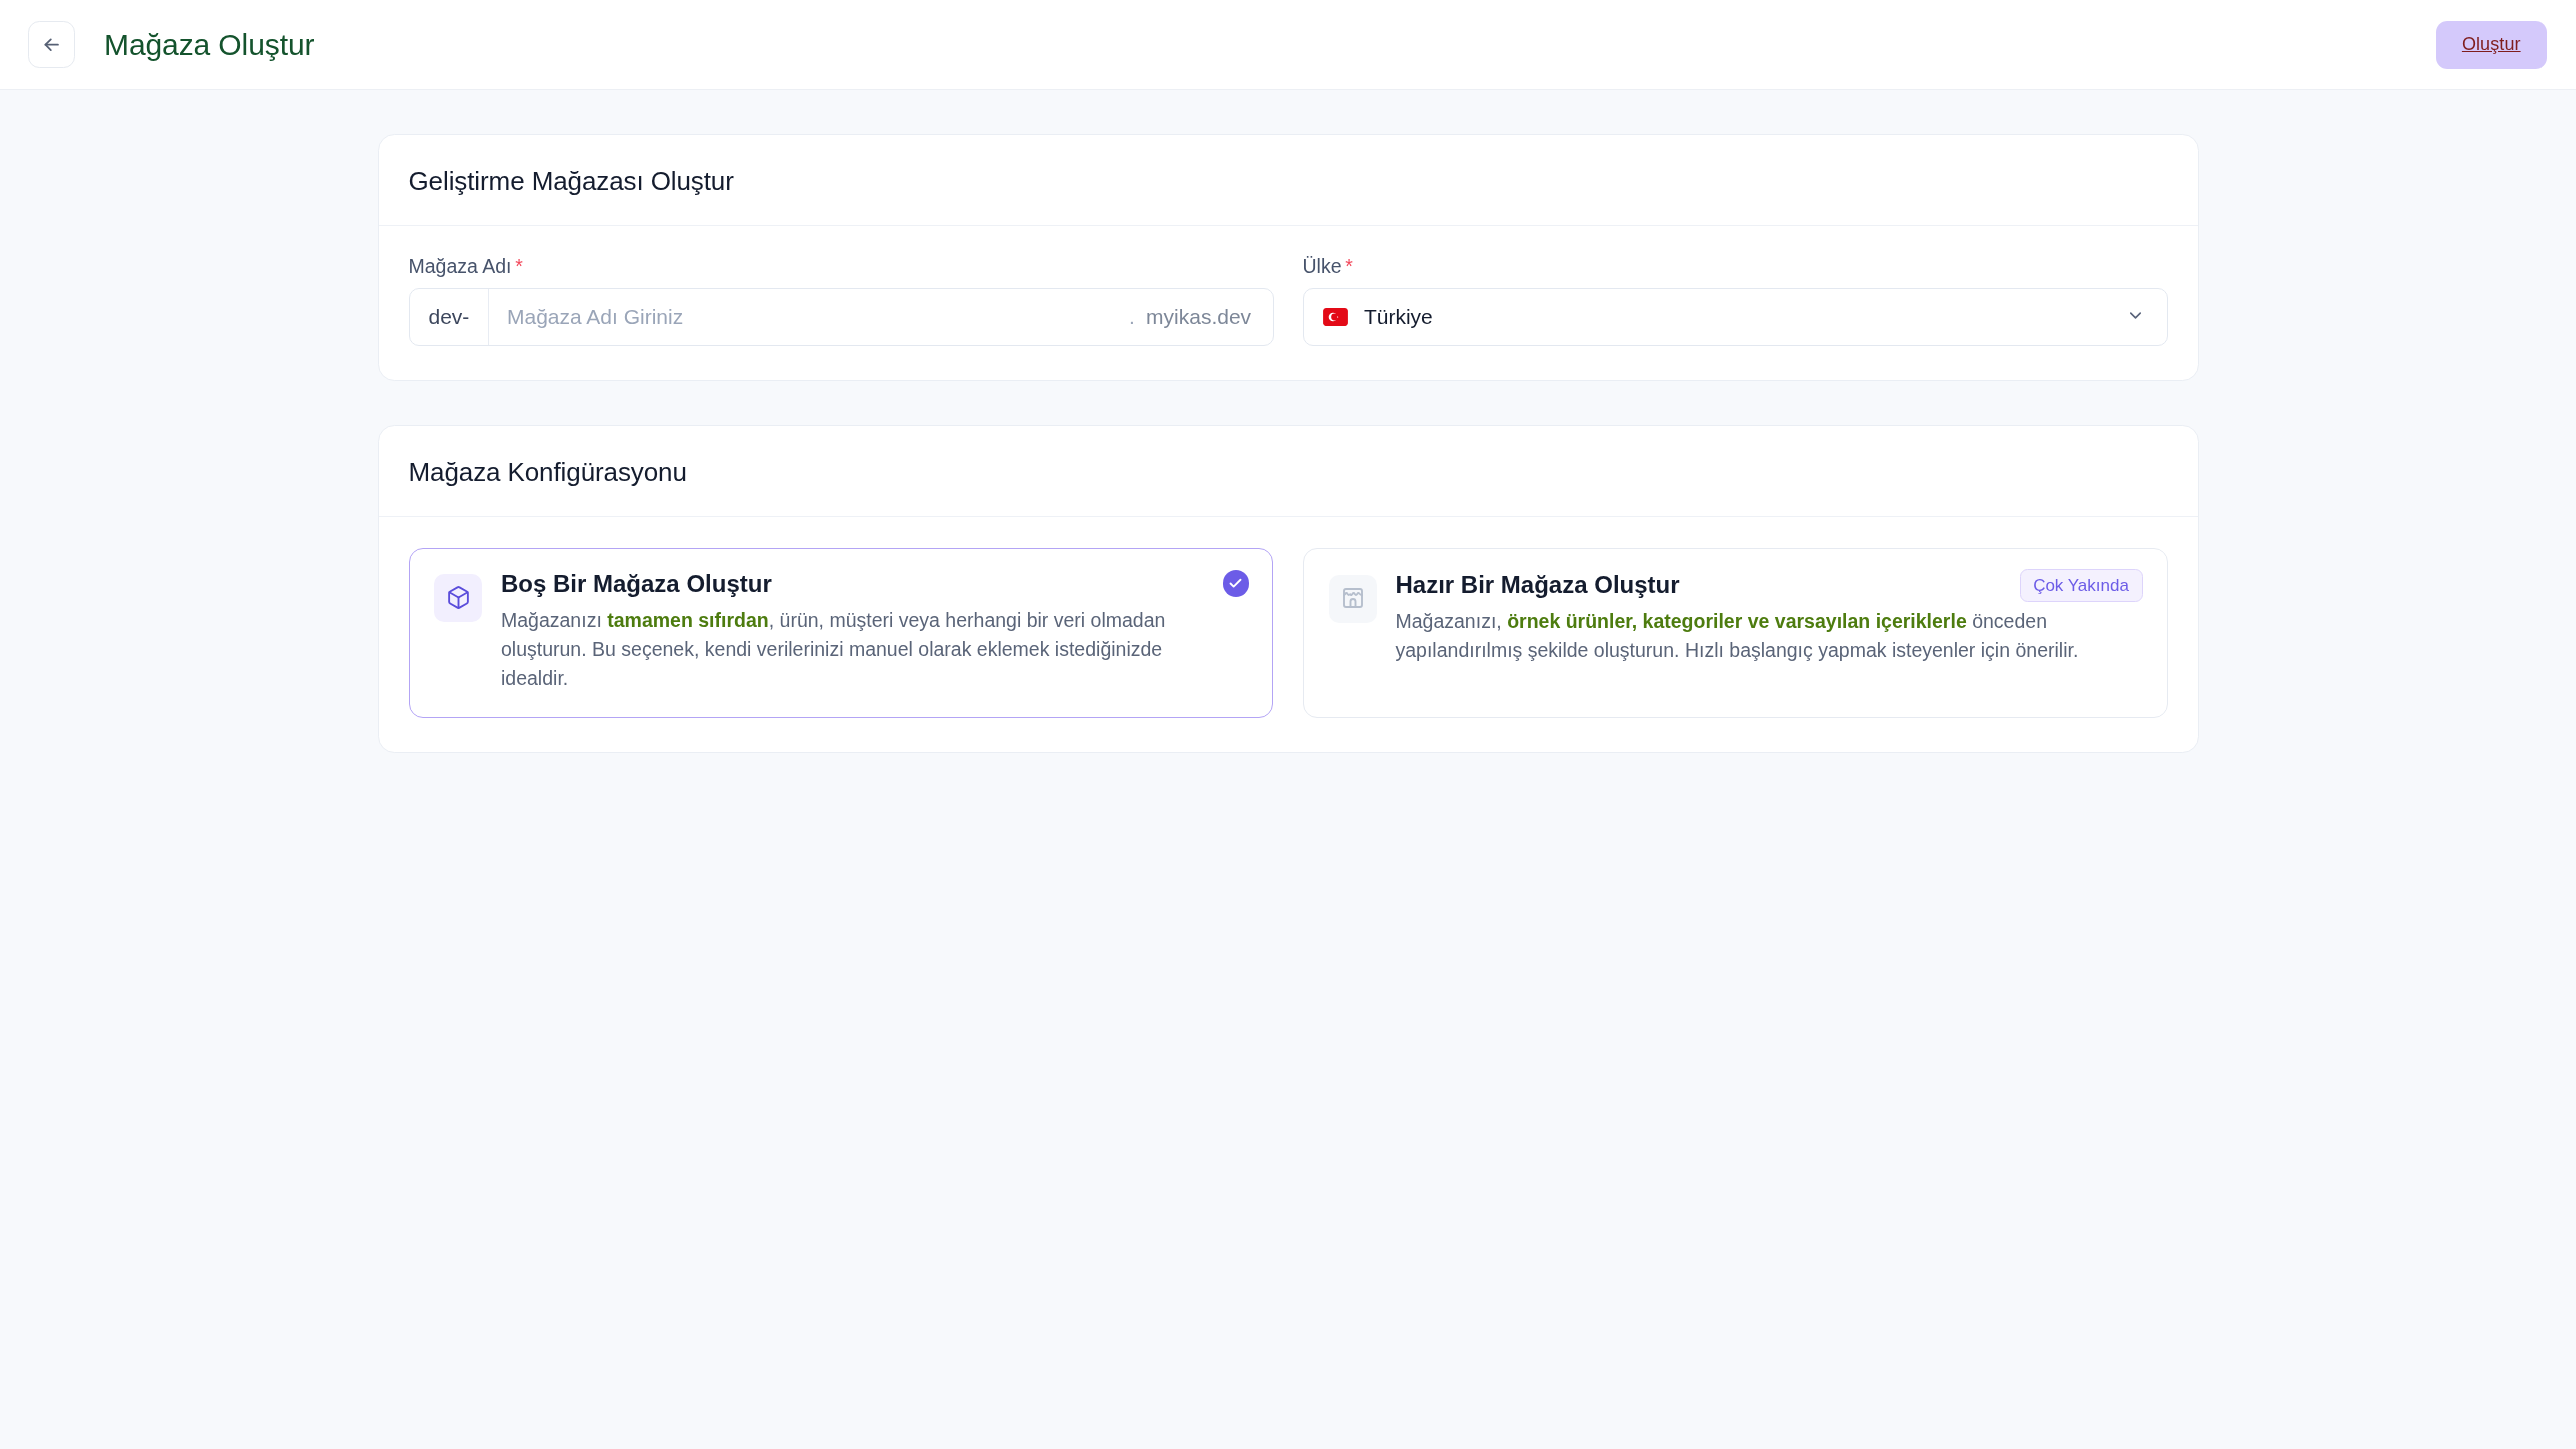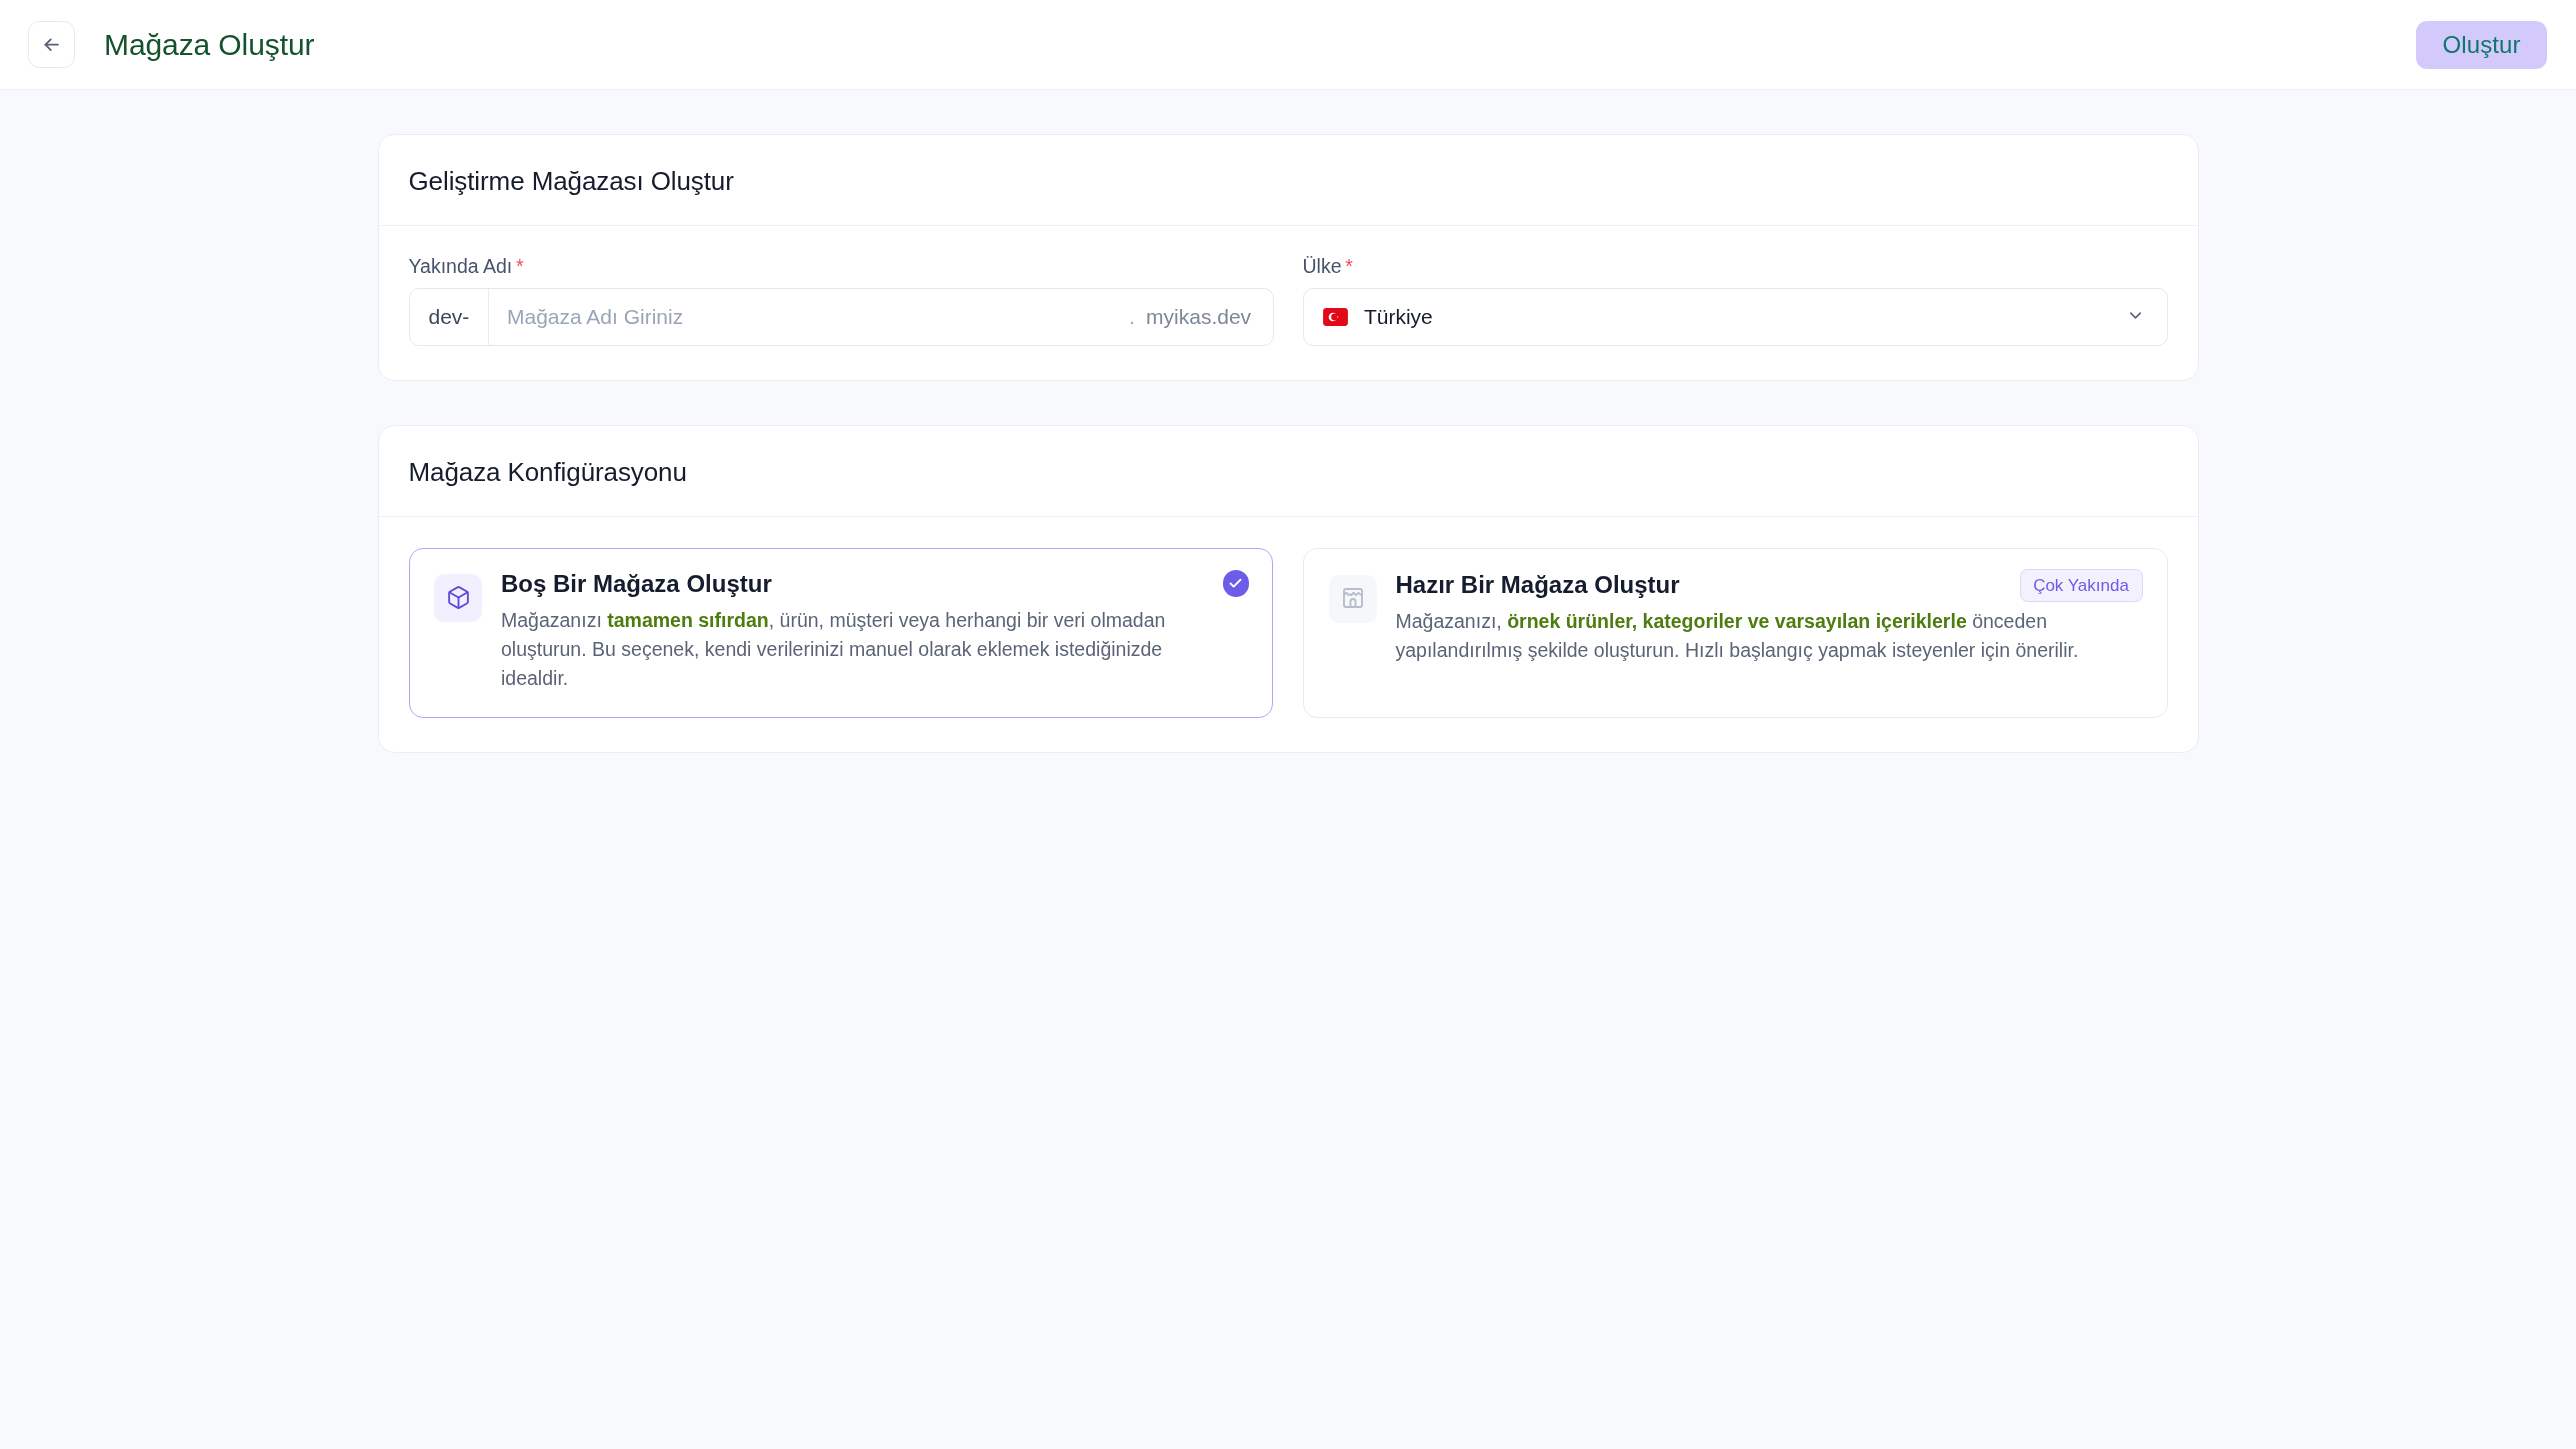--- a/index.html
+++ b/index.html
@@ -39,29 +39,30 @@
     font-size: 30px;
     font-weight: 500;
     color: #14532d;
     margin-left: 29px;
     letter-spacing: -0.1px;
     line-height: 1;
   }
   .topbar-spacer { flex: 1 1 auto; }
   .create-button {
     background: #d4c9fb;
-    color: #0f766e;
+    color: #7f1d1d;
     border: none;
     border-radius: 11.3px;
-    font-size: 24px;
+    font-size: 18px;
     font-family: "Liberation Sans", sans-serif;
     padding: 0 26.4px;
     height: 48px;
     cursor: default;
     letter-spacing: 0.1px;
+    text-decoration: underline;
   }
 
   
   .page-body {
     padding: 44px 0 0 0;
     display: flex;
     flex-direction: column;
     align-items: center;
     gap: 44px;
   }
@@ -258,21 +259,21 @@
 
   <div class="card">
     <div class="card-header">
       <div class="card-title">Geliştirme Mağazası Oluştur</div>
     </div>
     <div class="card-body">
       <div class="form-row">
 
         <div class="form-field">
           <label class="field-label">
-            <span>Yakında Adı</span><span class="req-star">*</span>
+            <span>Mağaza Adı</span><span class="req-star">*</span>
           </label>
           <div class="input-shell">
             <div class="input-prefix">dev-</div>
             <input class="input-text" type="text" placeholder="Mağaza Adı Giriniz" style="">
             <div class="input-suffix">
               <span class="suffix-dot">.</span>
               <span>myikas.dev</span>
             </div>
           </div>
         </div>

